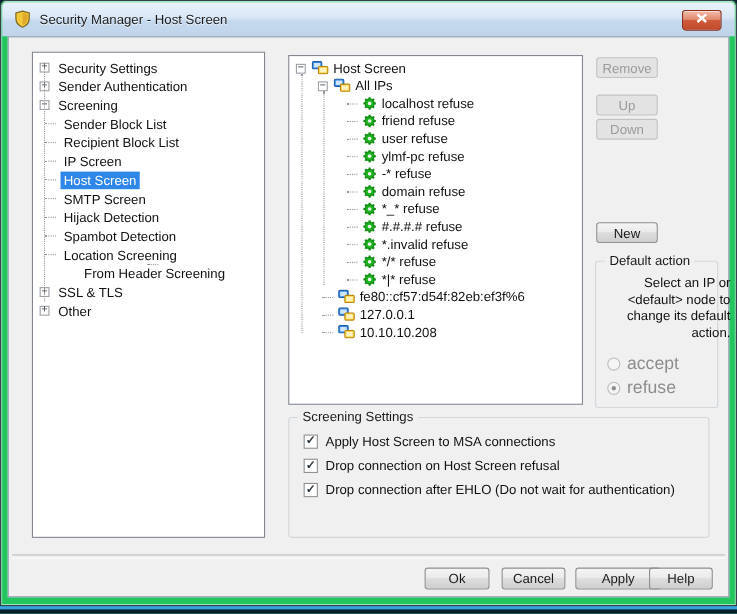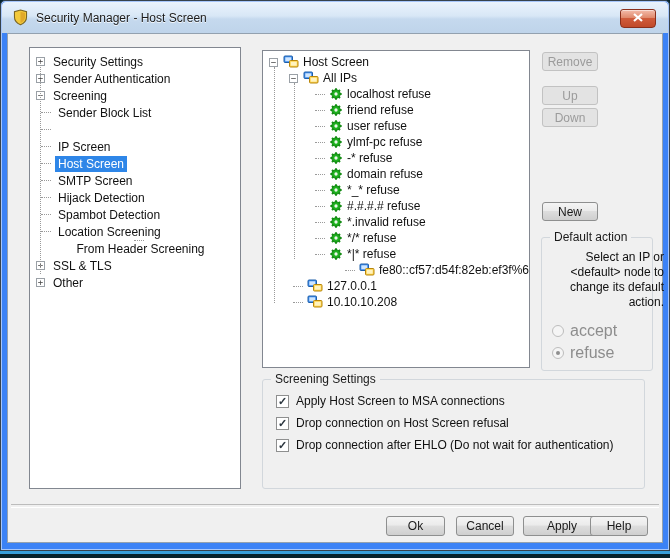--- a/index.html
+++ b/index.html
@@ -2,21 +2,21 @@
 <html><head>
 <meta charset="utf-8">
 <style>
   html,body{margin:0;padding:0;}
   body{width:670px;height:558px;font-family:"Liberation Sans",sans-serif;background:#06232b;overflow:hidden;}
   #screen{position:relative;width:670px;height:558px;}
   .desktop-accent{position:absolute;left:0;right:0;top:551px;height:3px;background:#38a0da;}
 
   
   .window{position:absolute;left:0;top:0;width:670px;height:551px;box-sizing:border-box;
-    border:1px solid #36424c;border-radius:5px 5px 1px 1px;background:#3b82f6;
+    border:1px solid #36424c;border-radius:5px 5px 1px 1px;background:#22c55e;
     box-shadow:inset 0 0 0 1px rgba(255,255,255,.55);}
   .titlebar{position:absolute;left:1px;right:1px;top:1px;height:31px;border-radius:4px 4px 0 0;
     background:linear-gradient(180deg,#eaf3fc 0%,#d8e7f6 45%,#c5d9ee 55%,#bfd4ea 100%);
     display:flex;align-items:center;}
   .title-icon{width:17px;height:17px;margin-left:10px;margin-right:7px;flex:0 0 auto;}
   .title-text{font-size:12px;color:#1b1b1b;text-shadow:0 1px 0 rgba(255,255,255,.8);}
   .close-btn{position:absolute;right:12px;top:7px;width:36px;height:19px;box-sizing:border-box;
     border:1px solid #8a2f1b;border-radius:3px 3px 4px 4px;cursor:pointer;
     background:linear-gradient(180deg,#f4bcab 0%,#e08a6d 45%,#d05b3b 50%,#c04a2a 100%);
     box-shadow:inset 0 1px 0 rgba(255,255,255,.5);
@@ -102,20 +102,21 @@
           <div class="lrow" style="padding-left: 6px;">
             <span class="ebox">−</span>
             <span class="llabel">Screening</span>
           </div>
           <div class="lrow" style="padding-left: 11px;">
             <span class="stub"></span>
             <span class="llabel">Sender Block List</span>
           </div>
           <div class="lrow" style="padding-left: 11px;">
             <span class="stub"></span>
+            <span class="llabel">Recipient Block List</span>
           </div>
           <div class="lrow" style="padding-left: 11px;">
             <span class="stub"></span>
             <span class="llabel">IP Screen</span>
           </div>
           <div class="lrow" style="padding-left: 11px;">
             <span class="stub"></span>
             <span class="llabel sel">Host Screen</span>
           </div>
           <div class="lrow" style="padding-left: 11px;">
@@ -344,21 +345,21 @@
                   <line x1="1.5" y1="8" x2="14.5" y2="8"></line>
                   <line x1="3.4" y1="3.4" x2="12.6" y2="12.6"></line>
                   <line x1="12.6" y1="3.4" x2="3.4" y2="12.6"></line>
                 </g>
                 <circle cx="8" cy="8" r="4.8" fill="#1db11d" stroke="#0f7a0f"></circle>
                 <circle cx="8" cy="8" r="1.9" fill="#eef8ee"></circle>
               </svg>
             </span>
             <span class="tlabel">*|* refuse</span>
           </div>
-          <div class="trow" style="padding-left: 30px; justify-content: flex-end;">
+          <div class="trow" style="padding-left: 30px;">
             <span class="stub"></span>
             <span class="ticon">
               <svg width="16" height="14" viewBox="0 0 16 14">
                 <rect x="1" y="1" width="8.5" height="6.5" rx="1" fill="#3e8ef0" stroke="#1f5fa8"></rect>
                 <rect x="2.3" y="2.3" width="5.9" height="3.9" fill="#cfe6ff"></rect>
                 <rect x="6.5" y="5.5" width="8.5" height="6.5" rx="1" fill="#ffd54f" stroke="#b8860b"></rect>
                 <rect x="7.8" y="6.8" width="5.9" height="3.9" fill="#fff3c0"></rect>
               </svg>
             </span>
             <span class="tlabel">fe80::cf57:d54f:82eb:ef3f%6</span>

